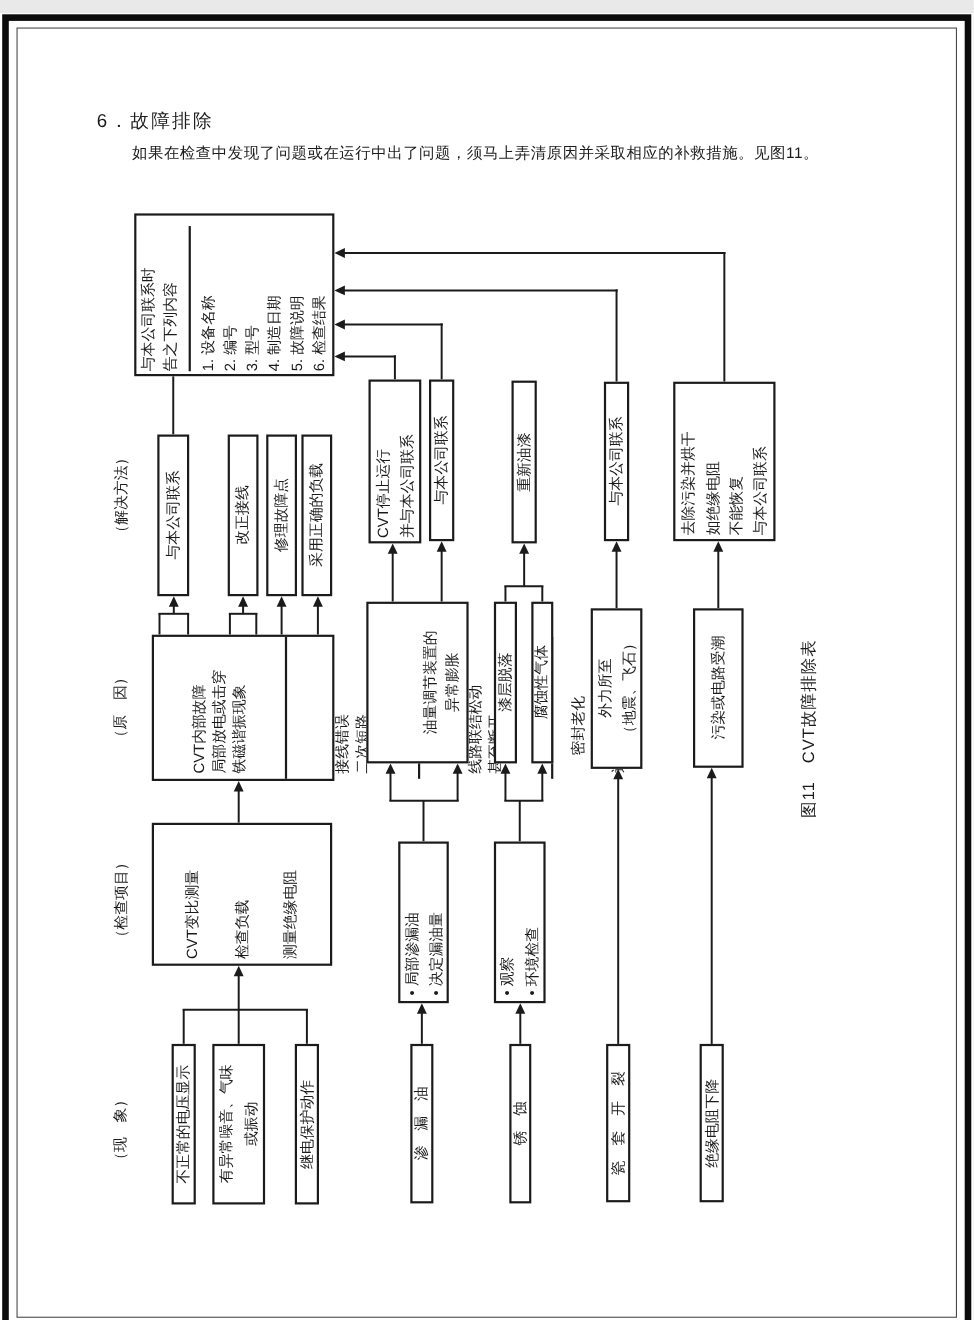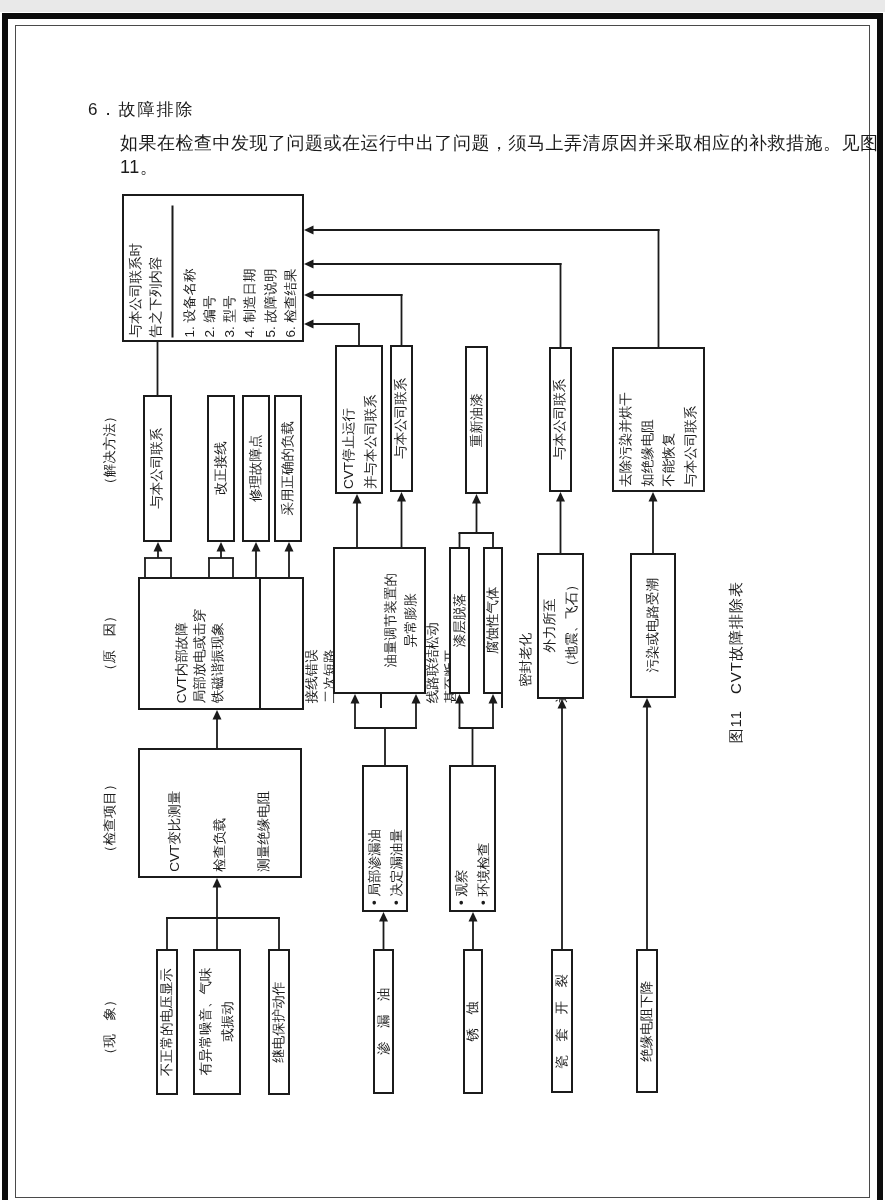--- a/index.html
+++ b/index.html
@@ -4,21 +4,21 @@
 <style>
   html,body{margin:0;padding:0;background:#e9e9e9;}
   .page{
     position:relative;width:885px;height:1200px;background:#ffffff;
     font-family:"Liberation Sans","DejaVu Sans",sans-serif;color:#1b1b1b;
     overflow:hidden;margin:12px auto;
   }
   .frame-outer{position:absolute;left:2px;top:1px;right:2px;bottom:2px;border:6px solid #0c0c0c;}
   .frame-inner{position:absolute;left:15px;top:13px;right:15px;bottom:14px;border:1px solid #4a4a4a;}
   .sec-title{position:absolute;left:88px;top:86px;font-size:17px;letter-spacing:2px;}
-  .intro{position:absolute;left:120px;top:119px;font-size:18px;letter-spacing:0.5px;}
+  .intro{position:absolute;left:120px;top:119px;font-size:14px;letter-spacing:0.5px;}
   .pageno{position:absolute;left:0;right:0;top:1114px;text-align:center;
     font-family:"Liberation Serif","DejaVu Serif",serif;font-size:16px;}
   
   .vbox{position:absolute;box-sizing:border-box;border:2px solid #1b1b1b;background:#fff;
     display:flex;align-items:center;justify-content:center;}
   .vlabel{position:absolute;display:flex;align-items:center;justify-content:center;}
   .rot{transform:rotate(-90deg);flex:none;font-size:13.5px;line-height:1.5;color:#1b1b1b;text-align:left;}
   .rot.ctr{text-align:center;}
   .nowrap{white-space:nowrap;}
   .subrow{padding:0;}

